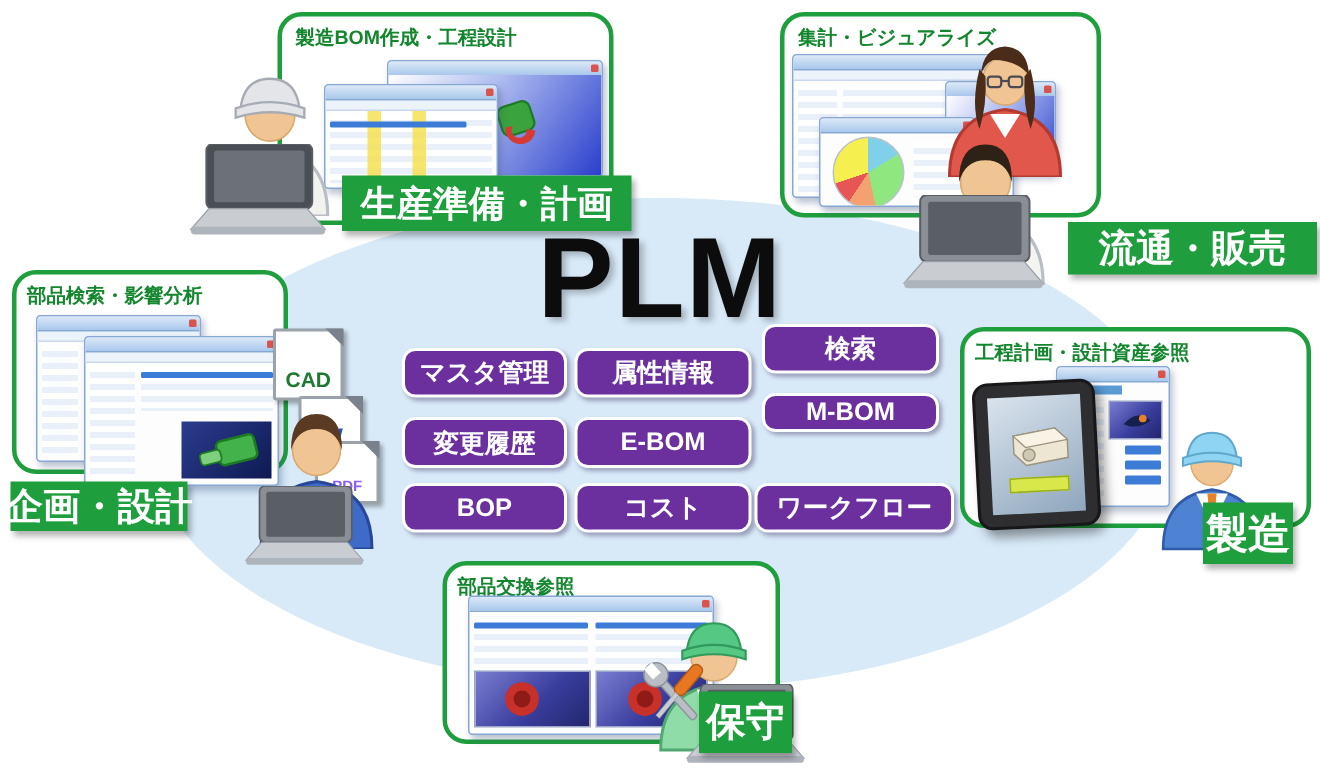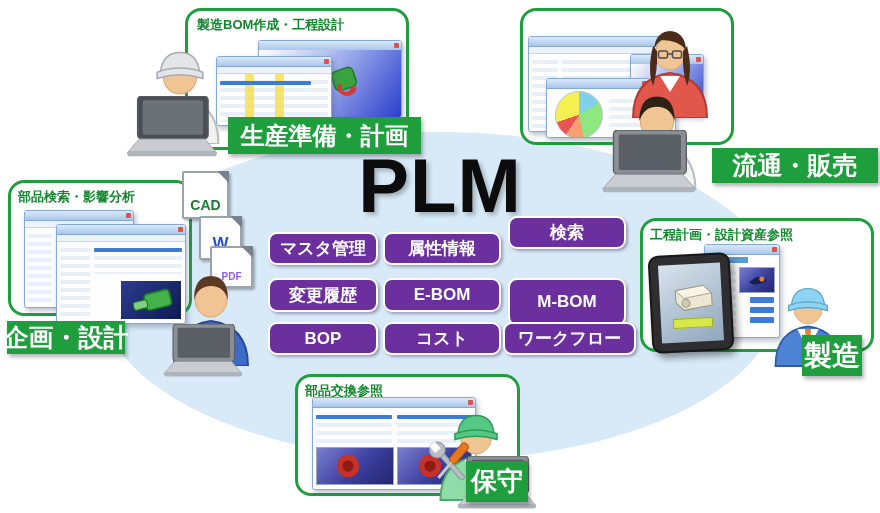--- a/index.html
+++ b/index.html
@@ -46,21 +46,21 @@
   .thumb{position:absolute;background:linear-gradient(135deg,#7A7ED0 0%,#3A3E9E 55%,#23266E 100%);
          border:1px solid #9AA6C8;}
 
   .pie{position:absolute;width:46px;height:46px;border-radius:50%;border:1px solid #B9C2CC;
        background:conic-gradient(#7FD0E8 0 58deg,#8FE87F 58deg 168deg,#F5A070 168deg 214deg,
                   #E85555 214deg 252deg,#F5F04F 252deg 360deg);}
 
   
   .doc{position:absolute;background:#FFF;border:2px solid #9AA2AA;border-radius:2px;
        box-shadow:2px 2px 3px rgba(0,0,0,.3);display:flex;align-items:flex-end;
-       justify-content:center;box-sizing:border-box;}
+       justify-content:center;box-sizing:border-box;margin-top:48px;}
   .doc::after{content:"";position:absolute;top:-2px;right:-2px;width:0;height:0;
               border-top:12px solid #79828C;border-left:12px solid transparent;}
   .doc span{font-weight:bold;margin-bottom:4px;}
 
   .tablet{position:absolute;background:#2E2E30;border:2px solid #17171A;border-radius:10px;
           box-shadow:4px 5px 7px rgba(0,0,0,.4);transform:rotate(-3deg);box-sizing:border-box;}
   .tscreen{position:absolute;left:8px;top:8px;right:8px;bottom:8px;
            background:linear-gradient(150deg,#D9E3ED 0%,#8FA6BC 100%);overflow:hidden;}
   .ychip{position:absolute;background:#D8E84A;border:1px solid #9AAE20;height:8px;}
 
@@ -142,20 +142,21 @@
   </div>
   <svg style="position:absolute;left:124px;top:40px;width:112px;height:104px">
     <use href="#sym-person-cap" width="112" height="104" style="--jacket:#F2F2EE;--jline:#B9BDC4;--cap:#E3E5E8;--cline:#A7ABB3;--tie:#5B79D6"></use>
   </svg>
   <svg style="position:absolute;left:116px;top:96px;width:112px;height:62px">
     <use href="#sym-laptop" width="112" height="62" style="--lid:#4A4E55;--screen:#6C7077"></use>
   </svg>
   <div class="glabel" style="left:228px;top:117px;width:193px;height:37px;font-size:24px">生産準備・計画</div>
 
   <div class="gbox" style="left:520px;top:8px;width:214px;height:137px"></div>
+  <div class="gcap" style="left:532px;top:16px">集計・ビジュアライズ</div>
 
   <div class="win" style="left:528px;top:36px;width:148px;height:96px">
     <div class="tb"></div>
     <div class="toolbar"></div>
     <div class="rows" style="left:3px;top:19px;width:26px;bottom:3px"></div>
     <div class="rows" style="left:33px;top:19px;right:3px;bottom:3px"></div>
   </div>
   <div class="win" style="left:630px;top:54px;width:74px;height:62px">
     <div class="tb"></div>
     <div class="vp" style="left:0;top:9px;right:0;bottom:0"></div>
@@ -179,21 +180,21 @@
     <use href="#sym-laptop" width="118" height="64" style="--lid:#8A8E95;--screen:#5A5E65"></use>
   </svg>
   <div class="glabel" style="left:712px;top:148px;width:166px;height:35px;font-size:25px">流通・販売</div>
 
   <div class="plm-title">PLM</div>
   <div class="chip" style="left:268px;top:232px;width:110px;height:33px">マスタ管理</div>
   <div class="chip" style="left:383px;top:232px;width:118px;height:33px">属性情報</div>
   <div class="chip" style="left:508px;top:216px;width:118px;height:33px">検索</div>
   <div class="chip" style="left:268px;top:278px;width:110px;height:34px">変更履歴</div>
   <div class="chip" style="left:383px;top:278px;width:118px;height:34px">E-BOM</div>
-  <div class="chip" style="left:508px;top:278px;width:118px;height:48px">M-BOM</div>
+  <div class="chip" style="left:508px;top:262px;width:118px;height:26px">M-BOM</div>
   <div class="chip" style="left:268px;top:322px;width:110px;height:33px">BOP</div>
   <div class="chip" style="left:383px;top:322px;width:118px;height:33px">コスト</div>
   <div class="chip" style="left:503px;top:322px;width:133px;height:33px">ワークフロー</div>
 
   <div class="gbox" style="left:8px;top:180px;width:184px;height:136px"></div>
   <div class="gcap" style="left:18px;top:188px">部品検索・影響分析</div>
 
   <div class="win" style="left:24px;top:210px;width:110px;height:98px">
     <div class="tb"></div>
     <div class="toolbar"></div>

